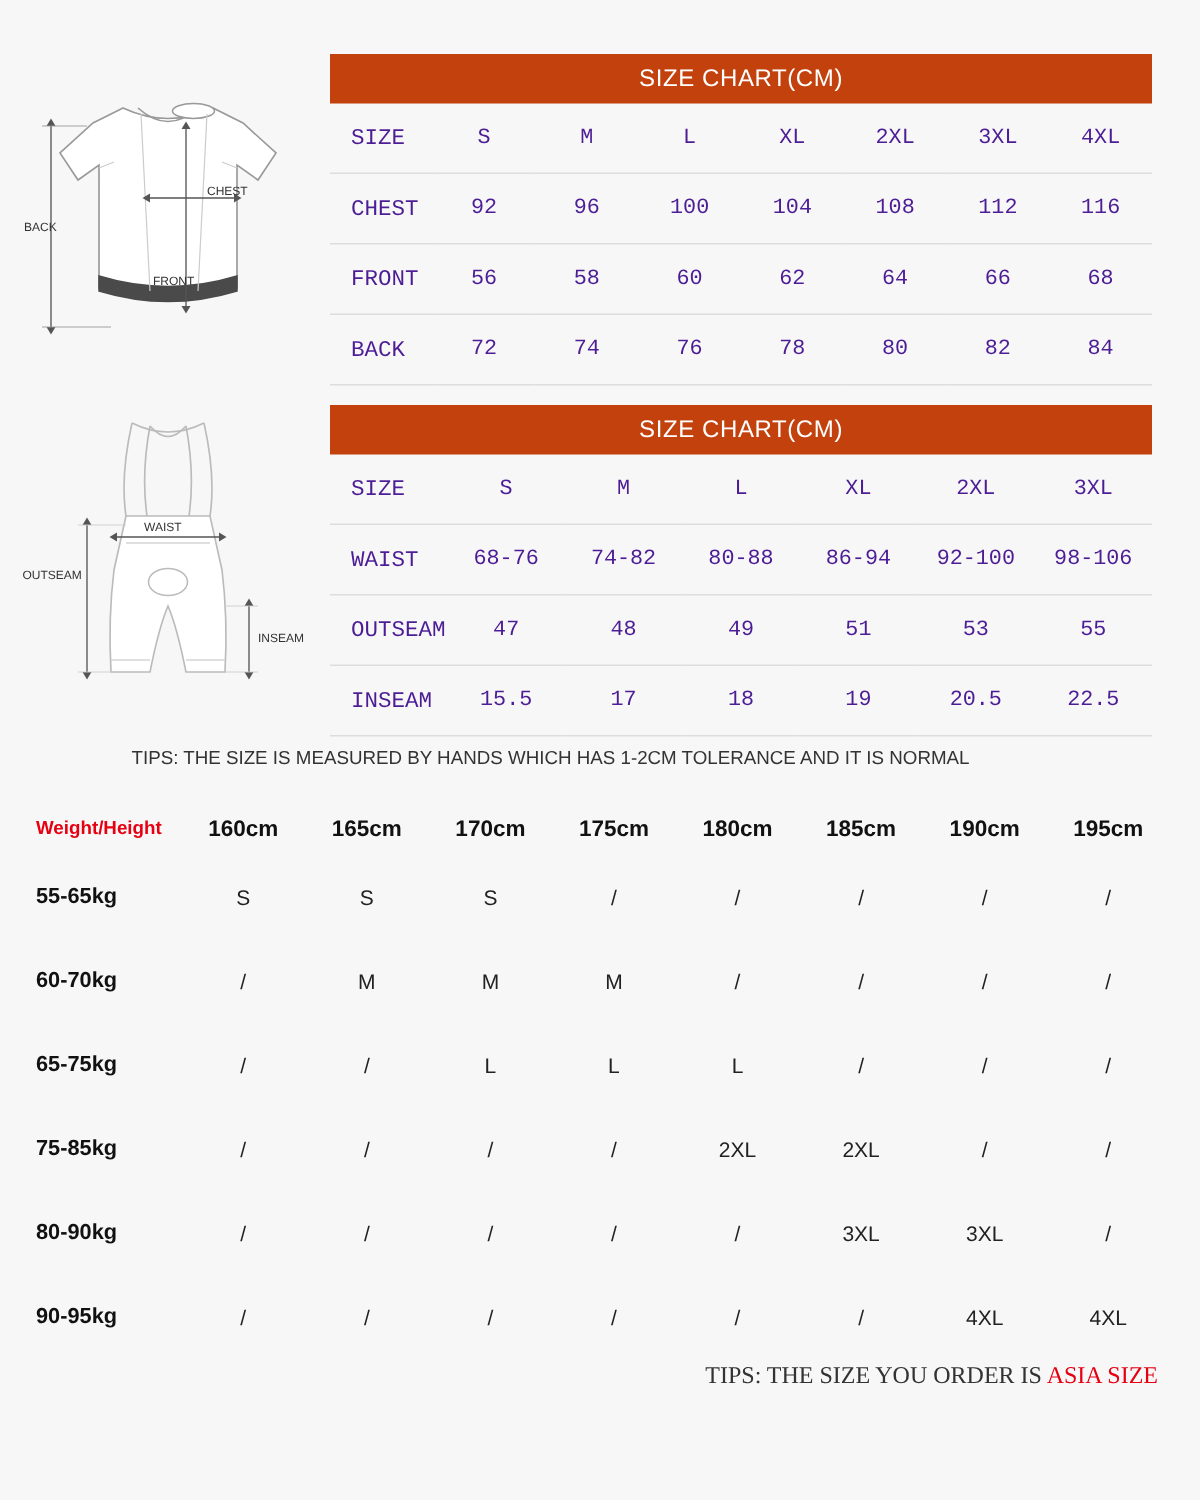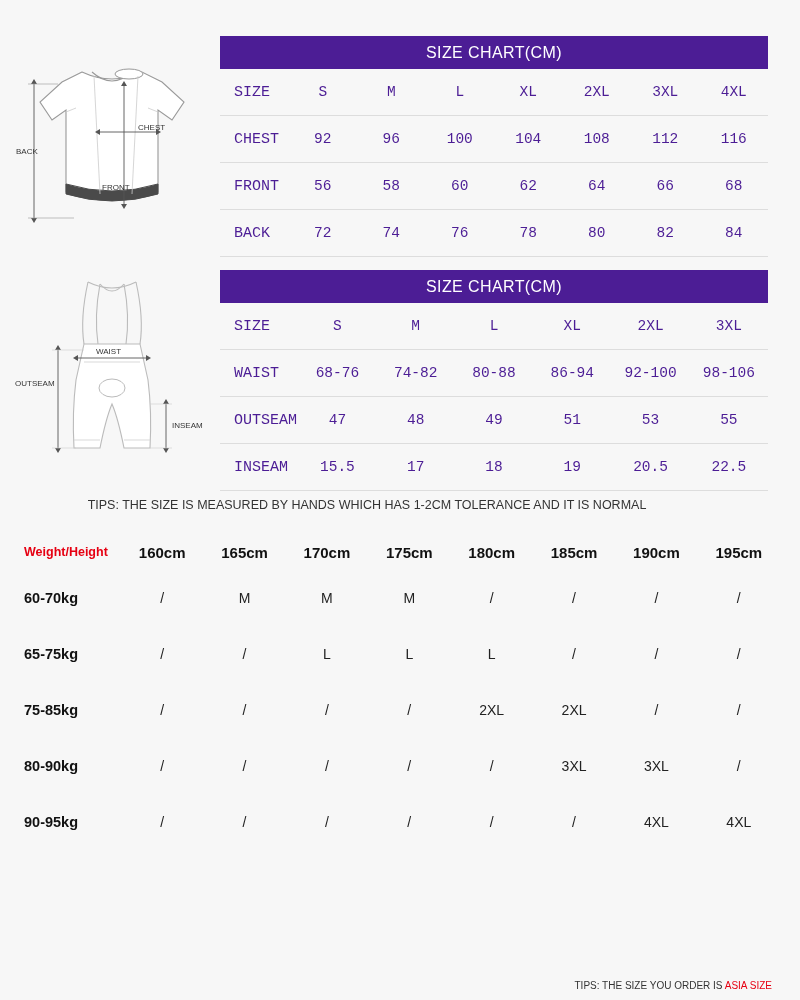--- a/index.html
+++ b/index.html
@@ -38,21 +38,21 @@
   
   .chart-block {
     position: absolute;
     width: 548px;
     left: 220px;
   }
   #chart-top { top: 36px; }
   #chart-bottom { top: 270px; }
 
   .chart-title {
-    background: #4c1d95;
+    background: #c2410c;
     color: #ffffff;
     text-align: center;
     font-size: 16px;
     line-height: 33px;
     height: 33px;
     letter-spacing: 0.4px;
   }
   table.size-table {
     width: 100%;
     border-collapse: collapse;
@@ -120,24 +120,25 @@
     font-size: 14.5px;
     text-align: left;
     padding-left: 4px;
     color: #111;
   }
   #matrix tr.head td, #matrix tr.head th { height: 34px; margin-left: 41px; }
 
   
   #tips-asia {
     position: absolute;
-    top: 980px;
+    top: 909px;
     right: 28px;
-    font-size: 10px;
+    font-size: 16px;
     color: #333;
+    font-family: Liberation Serif, serif;
   }
   #tips-asia .asia { color: #e60012; }
 </style>
 </head>
 <body>
 
 <div class="page">
 
   <div class="diagram" id="jersey-diagram">
     <svg viewBox="0 0 196 190" width="196" height="190">
@@ -313,20 +314,31 @@
         <th class="colhead">165cm</th>
         <th class="colhead">170cm</th>
         <th class="colhead">175cm</th>
         <th class="colhead">180cm</th>
         <th class="colhead">185cm</th>
         <th class="colhead">190cm</th>
         <th class="colhead">195cm</th>
       </tr>
 
       <tr>
+        <td class="rowhead">55-65kg</td>
+        <td>S</td>
+        <td>S</td>
+        <td>S</td>
+        <td>/</td>
+        <td>/</td>
+        <td>/</td>
+        <td>/</td>
+        <td>/</td>
+      </tr>
+      <tr>
         <td class="rowhead">60-70kg</td>
         <td>/</td>
         <td>M</td>
         <td>M</td>
         <td>M</td>
         <td>/</td>
         <td>/</td>
         <td>/</td>
         <td>/</td>
       </tr>

